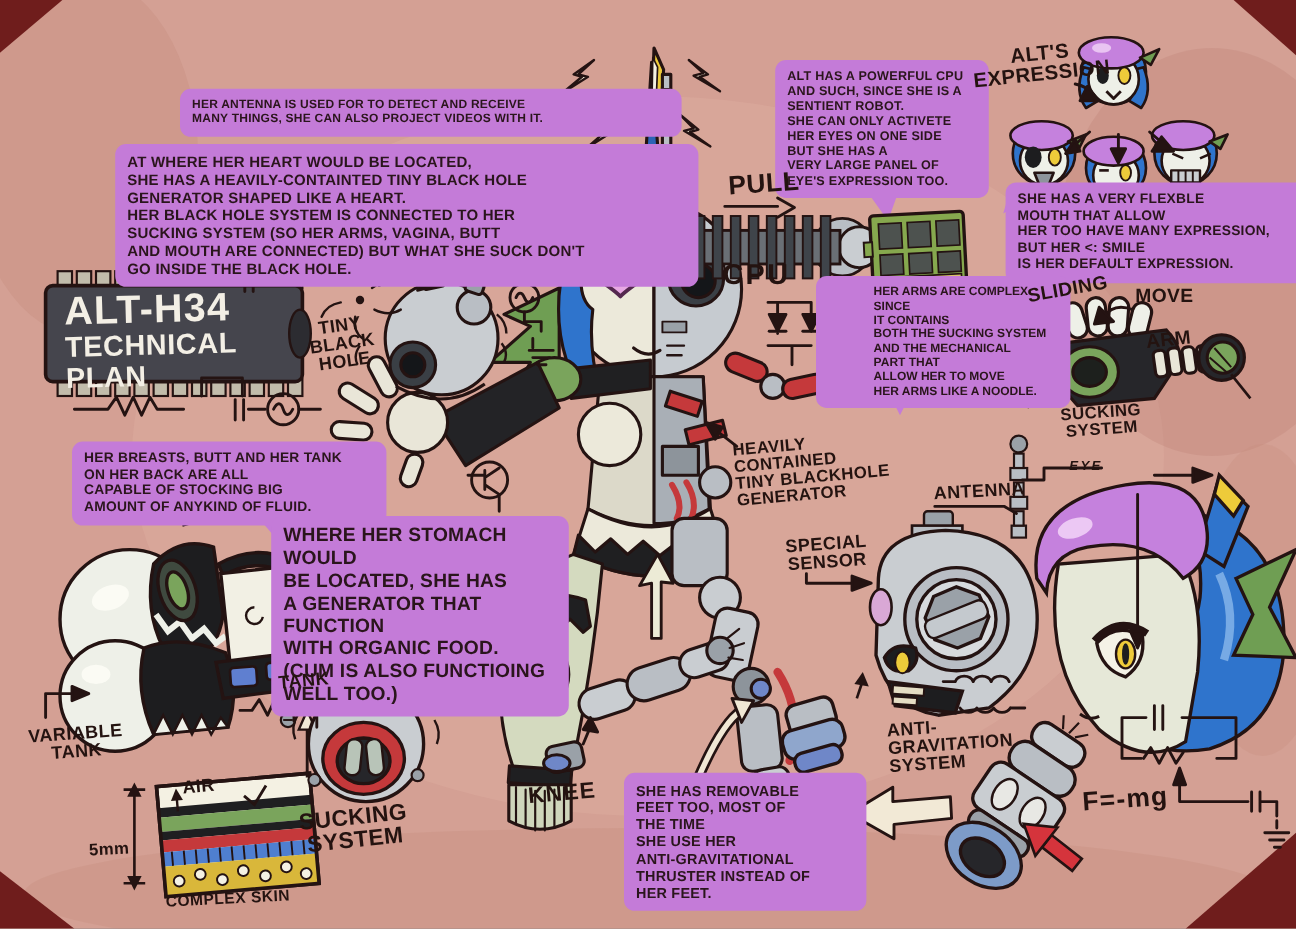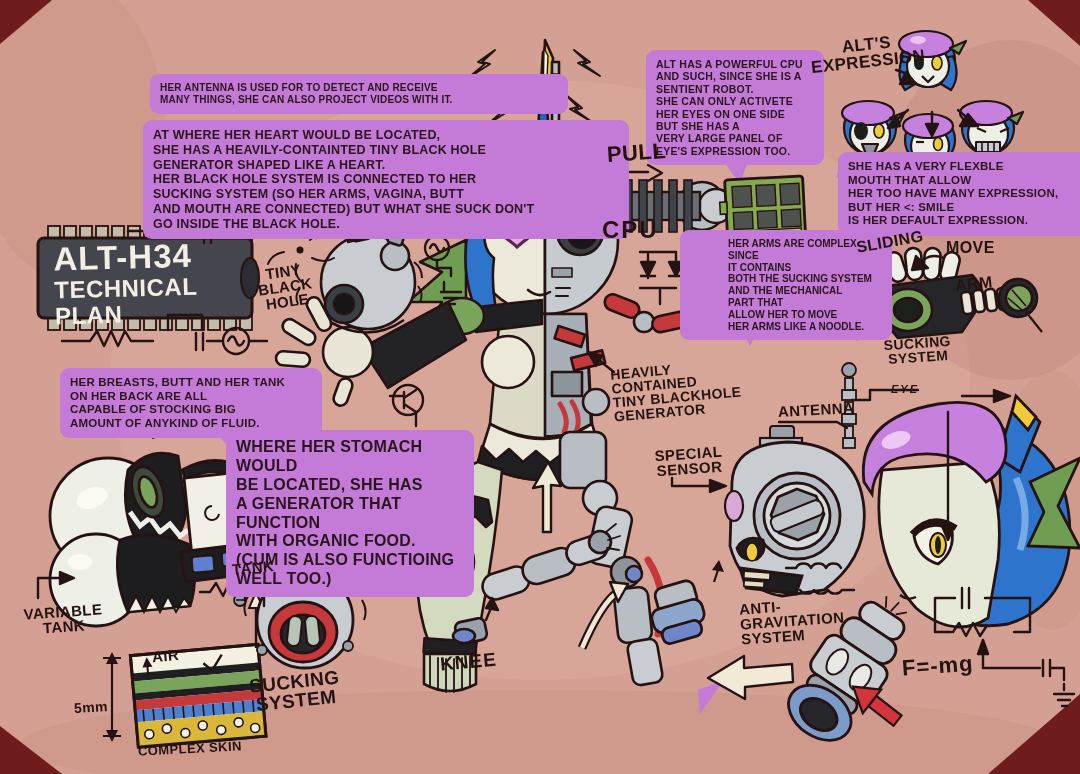--- a/index.html
+++ b/index.html
@@ -484,21 +484,21 @@
   </g>
 </svg>
 
 <div class="chip-title">
   <div class="l1">ALT-H34</div>
   <div class="l2">TECHNICAL PLAN</div>
 </div>
 
 <div class="bubble" style="left:150px;top:74px;width:398px;font-size:10px;">HER ANTENNA IS USED FOR TO DETECT AND RECEIVE
 MANY THINGS, SHE CAN ALSO PROJECT VIDEOS WITH IT.</div>
-<div class="bubble" style="left:96px;top:120px;width:466px;font-size:12.5px;margin-left:47px;">AT WHERE HER HEART WOULD BE LOCATED,
+<div class="bubble" style="left:96px;top:120px;width:466px;font-size:12.5px;">AT WHERE HER HEART WOULD BE LOCATED,
 SHE HAS A HEAVILY-CONTAINTED TINY BLACK HOLE
 GENERATOR SHAPED LIKE A HEART.
 HER BLACK HOLE SYSTEM IS CONNECTED TO HER
 SUCKING SYSTEM (SO HER ARMS, VAGINA, BUTT
 AND MOUTH ARE CONNECTED) BUT WHAT SHE SUCK DON'T
 GO INSIDE THE BLACK HOLE.</div>
 <div class="bubble" style="left:646px;top:50px;width:158px;font-size:10.5px;">ALT HAS A POWERFUL CPU
 AND SUCH, SINCE SHE IS A
 SENTIENT ROBOT.
 SHE CAN ONLY ACTIVETE
@@ -521,20 +521,27 @@
 <div class="bubble" style="left:60px;top:368px;width:242px;font-size:11.5px;">HER BREASTS, BUTT AND HER TANK
 ON HER BACK ARE ALL
 CAPABLE OF STOCKING BIG
 AMOUNT OF ANYKIND OF FLUID.</div>
 <div class="bubble" style="left:226px;top:430px;width:228px;font-size:16px;">WHERE HER STOMACH WOULD
 BE LOCATED, SHE HAS
 A GENERATOR THAT FUNCTION
 WITH ORGANIC FOOD.
 (CUM IS ALSO FUNCTIOING
 WELL TOO.)</div>
+<div class="bubble" style="left:520px;top:644px;width:182px;font-size:12px;">SHE HAS REMOVABLE
+FEET TOO, MOST OF
+THE TIME
+SHE USE HER
+ANTI-GRAVITATIONAL
+THRUSTER INSTEAD OF
+HER FEET.</div>
 
 <div class="hand" style="left:258px;top:264px;font-size:15px;transform:rotate(-8deg);text-align:center;">TINY
 BLACK
 HOLE</div>
 <div class="hand" style="left:607px;top:142px;font-size:22px;transform:rotate(-4deg);">PULL</div>
 <div class="hand" style="left:602px;top:218px;font-size:24px;letter-spacing:2px;">CPU</div>
 <div class="hand" style="left:810px;top:36px;font-size:17px;transform:rotate(-6deg);text-align:center;">ALT'S
 EXPRESSION</div>
 <div class="hand" style="left:856px;top:234px;font-size:16px;transform:rotate(-10deg);">SLIDING</div>
 <div class="hand" style="left:946px;top:240px;font-size:16px;">MOVE</div>

